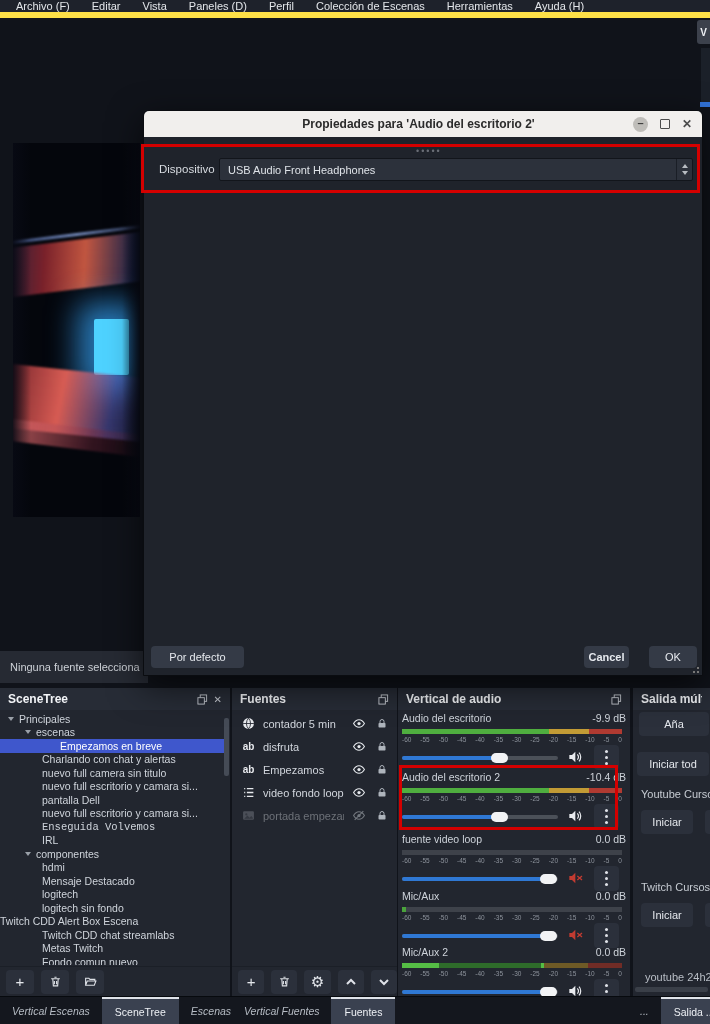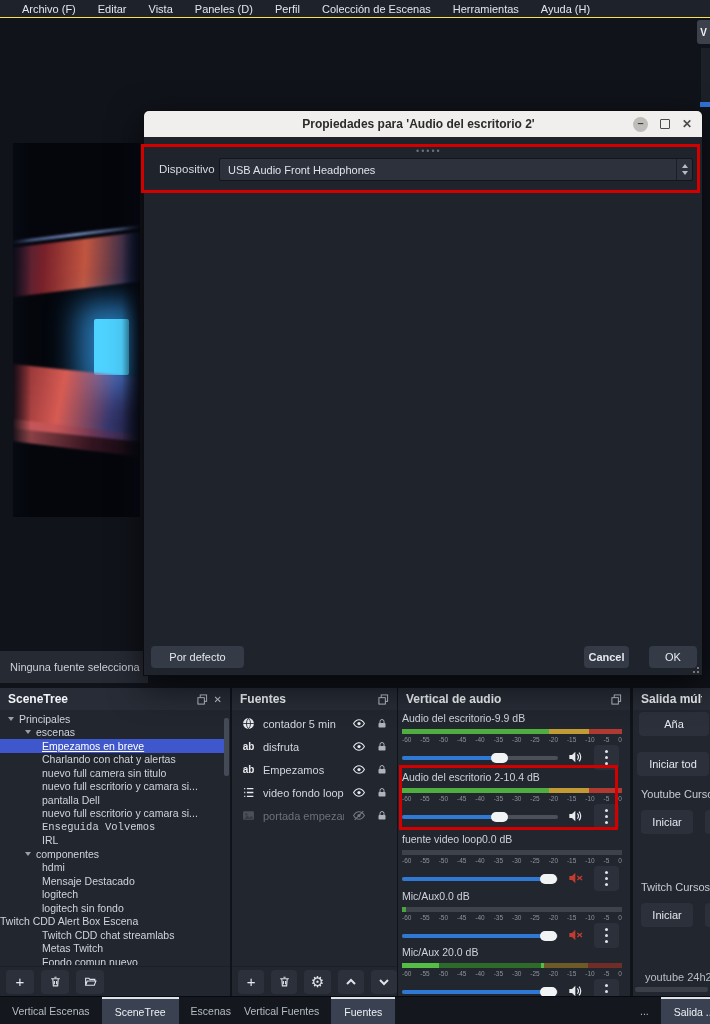--- a/index.html
+++ b/index.html
@@ -1,20 +1,20 @@
 <!DOCTYPE html>
 <html><head>
 <meta charset="utf-8">
 <style>
   * { margin:0; padding:0; box-sizing:border-box; }
   html,body { width:710px; height:1024px; background:#0b0e13; font-family:"Liberation Sans",sans-serif; }
   #root { position:relative; width:710px; height:1024px; overflow:hidden; background:#10131a; }
 
   
-  .menubar { position:absolute; left:0; top:0; width:710px; height:18px; background:#1e222b; display:flex; align-items:center; gap:2px; padding-left:12px; border-bottom:1px solid #fde047; z-index:5; }
+  .menubar { position:absolute; left:0; top:0; width:710px; height:18px; background:#1e222b; display:flex; align-items:center; gap:2px; padding-left:6px; border-bottom:6px solid #fde047; z-index:5; }
   .menu-item { color:#e3e6ea; font-size:11px; padding:0 10px; cursor:default; white-space:nowrap; }
 
   
   .topright-v { position:absolute; left:697px; top:20px; width:13px; height:24px; background:#3c414c; border-radius:3px 0 0 3px; color:#eef0f4; font-size:10px; font-weight:bold; display:flex; align-items:center; justify-content:center; }
   .right-strip { position:absolute; left:701px; top:48px; width:9px; height:56px; background:#1b2029; }
   .right-blue { position:absolute; left:700px; top:102px; width:10px; height:5px; background:#3273d8; }
 
   
   .preview { position:absolute; left:13px; top:143px; width:127px; height:374px; background:#04060c; overflow:hidden; }
   .pv-band { position:absolute; left:-12%; right:-12%; filter:blur(1px); }
@@ -72,21 +72,21 @@
   .src-row { height:23px; display:flex; align-items:center; padding:0 7px 0 9px; gap:7px; font-size:11px; color:#d2d6dd; }
   .src-row .lbl { flex:1; white-space:nowrap; overflow:hidden; }
   .src-row.hidden-src .lbl { color:#6d7178; }
   .src-row.hidden-src .src-ico { opacity:.45; }
   .ab { font-weight:bold; font-size:10px; color:#e8eaee; }
   .src-ico { width:15px; display:flex; justify-content:center; flex:none; }
   .row-ico { width:16px; display:flex; justify-content:center; flex:none; }
 
   .dock-mixer { left:398px; width:232px; height:336px; }
   .mix-ch { position:absolute; left:4px; width:224px; height:56px; }
-  .mix-head { display:flex; justify-content:flex-start; font-size:10.5px; color:#ced3da; height:14px; }
+  .mix-head { display:flex; justify-content:space-between; font-size:10.5px; color:#ced3da; height:14px; }
   .meter { position:absolute; left:0; top:17px; width:220px; height:5px; display:flex; background:#2a2e37; }
   .meter div { height:100%; }
   .ticks { position:absolute; left:0; top:24px; width:220px; height:9px; display:flex; justify-content:space-between; font-size:6.5px; color:#8d939c; }
   .slider-row { position:absolute; left:0; top:36px; width:224px; height:20px; }
   .track { position:absolute; left:0; top:8px; width:156px; height:4px; border-radius:2px; background:#4b5058; }
   .fill { position:absolute; left:0; top:0; height:4px; border-radius:2px; }
   .handle { position:absolute; top:-3px; width:17px; height:10px; border-radius:5px; background:#f2f3f5; }
   .spk { position:absolute; left:166px; top:2px; width:18px; }
   .mix-dots { position:absolute; left:192px; top:-3px; width:25px; height:25px; background:#2b303b; border:none; border-radius:4px; display:flex; align-items:center; justify-content:center; }
   .dots-i { width:3px; height:3px; border-radius:50%; background:#dfe2e8; box-shadow:0 -6px 0 #dfe2e8, 0 6px 0 #dfe2e8; }
@@ -101,21 +101,21 @@
   .out-label { position:absolute; left:8px; font-size:11px; color:#c6cbd2; white-space:nowrap; }
   .out-start { width:52px; left:8px; text-align:center; }
   .out-sliver { position:absolute; left:72px; width:6px; height:24px; background:#2b303b; border-radius:4px 0 0 4px; }
   .out-footer { position:absolute; left:12px; top:283px; font-size:11px; color:#b9bec6; white-space:nowrap; }
   .out-hscroll { position:absolute; left:2px; top:299px; width:73px; height:5px; background:#3a3f48; border-radius:2px; }
 
   
   .bottombar { position:absolute; left:0; top:996px; width:710px; height:28px; background:#14171e; border-top:1px solid #070a0e; z-index:4; }
   .tabgroup { position:absolute; top:0; height:28px; display:flex; align-items:stretch; }
   .tg-left { left:0; } .tg-mid { left:232px; } .tg-right { left:628px; }
-  .tab-text { color:#b6bcc4; font-size:10.5px; display:flex; align-items:center; padding:0 12px; white-space:nowrap; }
+  .tab-text { color:#b6bcc4; font-size:10.5px; display:flex; align-items:center; padding:0 12px; white-space:nowrap;font-style:italic; }
   .tab.active { background:#3a4150; border-top:2px solid #dfe3e9; color:#eef1f5; font-size:10.5px; display:flex; align-items:center; padding:0 13px; white-space:nowrap; }
 </style>
 </head>
 <body>
 
 <div id="root">
 
   <div class="menubar">
       <span class="menu-item">Archivo (F)</span>
       <span class="menu-item">Editar</span>
@@ -181,21 +181,21 @@
     </div>
     <div class="tree-list">
         <div class="tree-row" style="padding-left: 8px;">
           <span class="caret"></span>
           <span>Principales</span>
         </div>
         <div class="tree-row" style="padding-left: 25px;">
           <span class="caret"></span>
           <span>escenas</span>
         </div>
-        <div class="tree-row selected" style="padding-left: 42px; text-decoration: underline;">
+        <div class="tree-row selected" style="padding-left: 60px;">
           <span>Empezamos en breve</span>
         </div>
         <div class="tree-row" style="padding-left: 42px;">
           <span>Charlando con chat y alertas</span>
         </div>
         <div class="tree-row" style="padding-left: 42px;">
           <span>nuevo full camera sin titulo</span>
         </div>
         <div class="tree-row" style="padding-left: 42px;">
           <span>nuevo full escritorio  y camara si...</span>

